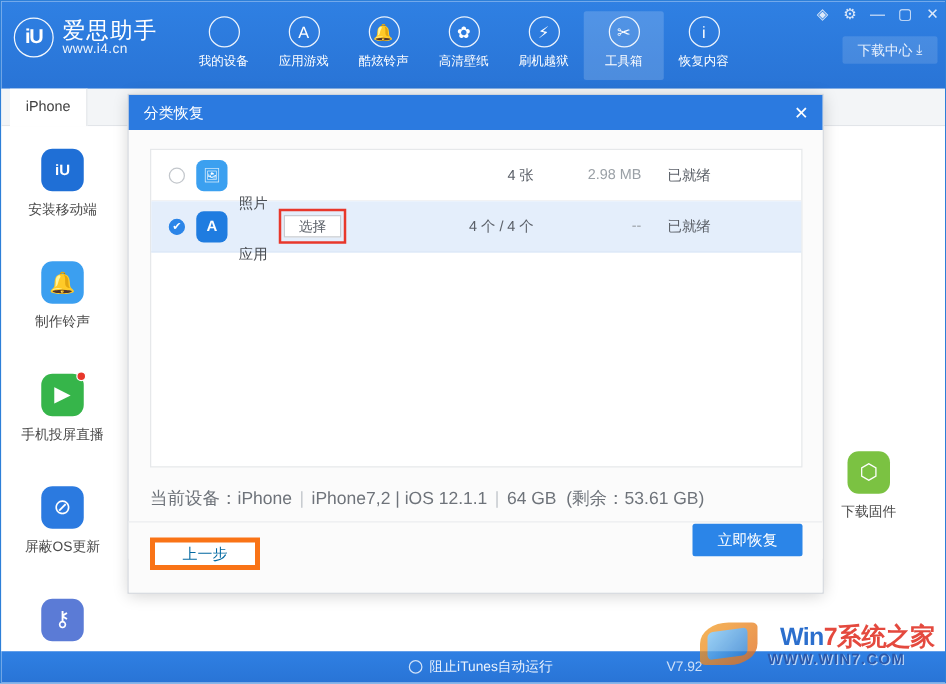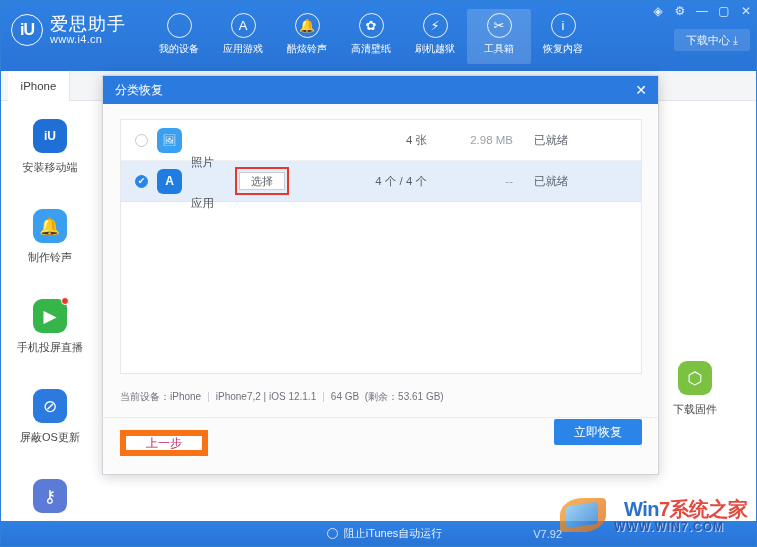--- a/index.html
+++ b/index.html
@@ -185,21 +185,21 @@
     background: #2b85e8; border-color: #2b85e8;
     color: #fff; font-size: 9px;
   }
   .row-ic {
     width: 25px; height: 25px; border-radius: 6px;
     display: flex; align-items: center; justify-content: center;
     color: #fff; font-size: 13px; flex: 0 0 auto;
   }
   .row-lb { color: #4a4e54; margin-top: 44px; }
   .pick-wrap {
-    margin-left: 16px; position: relative;
+    margin-left: 4px; position: relative;
     display: inline-flex;
   }
   .pick-hl {
     position: absolute; left: -4px; top: -5px;
     width: 54px; height: 28px;
     border: 2px solid #e8372b;
     pointer-events: none;
   }
   .pick-btn {
     width: 46px; height: 18px;
@@ -207,35 +207,35 @@
     font-size: 11px; color: #5b6068;
     display: flex; align-items: center; justify-content: center;
     cursor: pointer;
   }
   .cell-qty  { width: 95px; text-align: right; padding-right: 14px; }
   .cell-size { width: 82px; text-align: right; padding-right: 10px; color: #9aa0a6; }
   .cell-stat { flex: 1; padding-left: 11px; }
 
   .devinfo {
     position: absolute; left: 17px; top: 286px;
-    font-size: 10px; color: #6e737a;
+    font-size: 14px; color: #6e737a;
   }
   .devinfo .sep { color: #c5c9ce; padding: 0 6px; }
 
   .dlg-footer {
     position: absolute; left: 0; bottom: 0;
     width: 555px; height: 57px;
     border-top: 1px solid #ebedef;
     background: #fbfbfb;
   }
   .btn-prev {
     position: absolute; left: 17px; top: 12px;
     width: 88px; height: 26px;
-    background: #fff; border: 6px solid #f97316;
-    font-size: 12px; color: #be185d;
+    background: #fff; border: 4px solid #f97316;
+    font-size: 12px; color: #0369a1;
     display: flex; align-items: center; justify-content: center;
     cursor: pointer;
   }
   .btn-recover {
     position: absolute; right: 16px; top: 1px;
     width: 88px; height: 26px;
     background: #2b85e8; border: none; border-radius: 2px;
     font-size: 12px; color: #fff;
     display: flex; align-items: center; justify-content: center;
     cursor: pointer;

